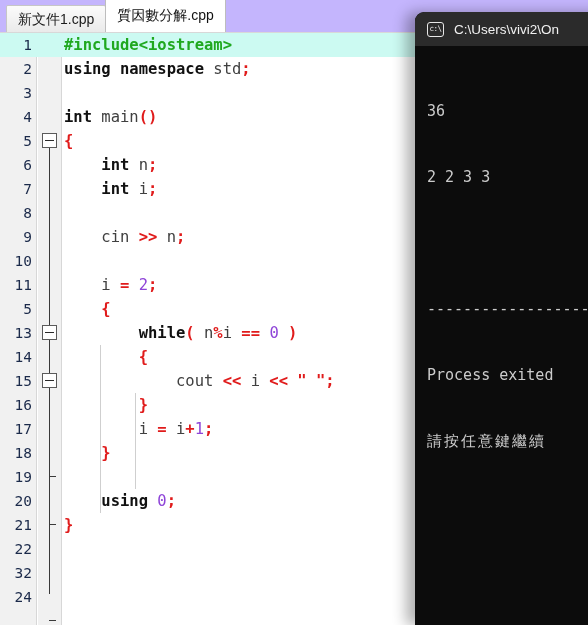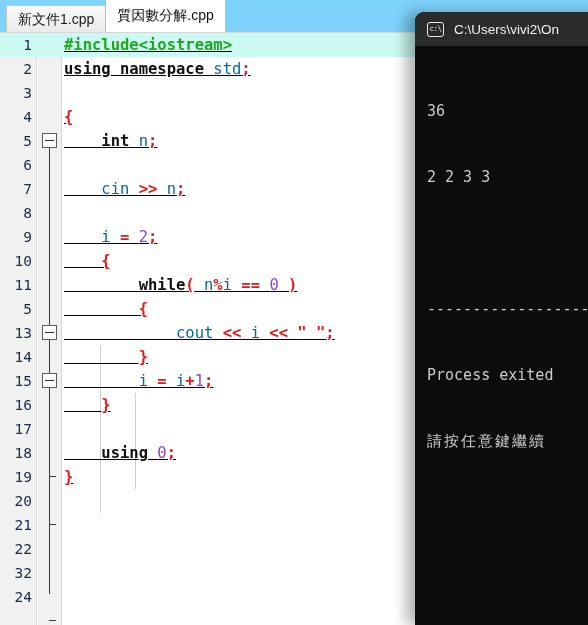--- a/index.html
+++ b/index.html
@@ -8,21 +8,21 @@
     width: 588px; height: 625px;
     overflow: hidden;
     background: #ffffff;
     font-family: "Liberation Sans", sans-serif;
   }
   #app { position: relative; width: 588px; height: 625px; overflow: hidden; background:#ffffff; }
 
   
   .tabbar {
     position: absolute; left: 0; top: 0; width: 588px; height: 33px;
-    background: #7dd3fc;
+    background: #c4b5fd;
     border-bottom: 1px solid #d8d8d8;
     display: flex; align-items: flex-end;
     padding-left: 6px;
   }
   .tab {
     height: 27px;
     padding: 0 11px 0 11px;
     display: flex; align-items: center;
     font-size: 14px;
     color: #1b1b1b;
@@ -63,21 +63,21 @@
     font-family: "DejaVu Sans Mono", monospace;
     font-size: 14.5px;
     color: #1b2a4a;
     text-align: right;
     padding-right: 5px;
     z-index: 4;
   }
   .ln { height: 24px; line-height: 24px; }
 
   .codearea {
-    position: absolute; left: 62px; top: 0; right: 0; height: 100%; text-decoration: underline;
+    position: absolute; left: 62px; top: 0; right: 0; height: 100%;
   }
   .codeline {
     position: relative;
     height: 24px; line-height: 24px;
     font-family: "DejaVu Sans Mono", monospace;
     font-size: 15.5px;
     color: #1d1d1d;
     white-space: pre;
     padding-left: 2px;
   }
@@ -88,21 +88,21 @@
   }
   .codeline span { position: relative; z-index: 1; }
 
   
   .kw   { color: #111111; font-weight: bold; margin-top: 32px; }
   .pre  { color: #1fa81f; font-weight: bold; }
   .num  { color: #8e44d8; }
   .op   { color: #e01b1b; font-weight: bold; }
   .brc  { color: #e01b1b; font-weight: bold; }
   .str  { color: #e01b1b; font-weight: bold; }
-  .pln  { color: #0369a1; }
+  .pln  { color: #404040; }
 
   
   .foldwrap { position: absolute; left: 38px; top: 0; width: 24px; height: 100%; z-index: 5; }
   .fold-vline {
     position: absolute; left: 11px; width: 1px; background: #3a3a3a;
   }
   .fold-box {
     position: absolute; left: 4px; width: 15px; height: 15px;
     border: 1px solid #5a5a5a; background: #ffffff;
   }
@@ -233,25 +233,27 @@
     <div class="iguide" style="left:135px; top:360px; height:96px;"></div>
 
     <div class="codearea">
 
       <div class="codeline"><span class="pre">#include&lt;iostream&gt;</span></div>
 
       <div class="codeline"><span class="kw">using</span><span class="pln"> </span><span class="kw">namespace</span><span class="pln"> </span><span class="pln">std</span><span class="op">;</span></div>
 
       <div class="codeline"><span></span></div>
 
+      <div class="codeline"><span class="kw">int</span><span class="pln"> </span><span class="pln">main</span><span class="brc">()</span></div>
 
       <div class="codeline"><span class="brc">{</span></div>
 
       <div class="codeline"><span class="pln">    </span><span class="kw">int</span><span class="pln"> n</span><span class="op">;</span></div>
 
+      <div class="codeline"><span class="pln">    </span><span class="kw">int</span><span class="pln"> i</span><span class="op">;</span></div>
 
       <div class="codeline"><span></span></div>
 
       <div class="codeline"><span class="pln">    cin </span><span class="op">&gt;&gt;</span><span class="pln"> n</span><span class="op">;</span></div>
 
       <div class="codeline"><span></span></div>
 
       <div class="codeline"><span class="pln">    i </span><span class="op">=</span><span class="pln"> </span><span class="num">2</span><span class="op">;</span></div>
 
 

